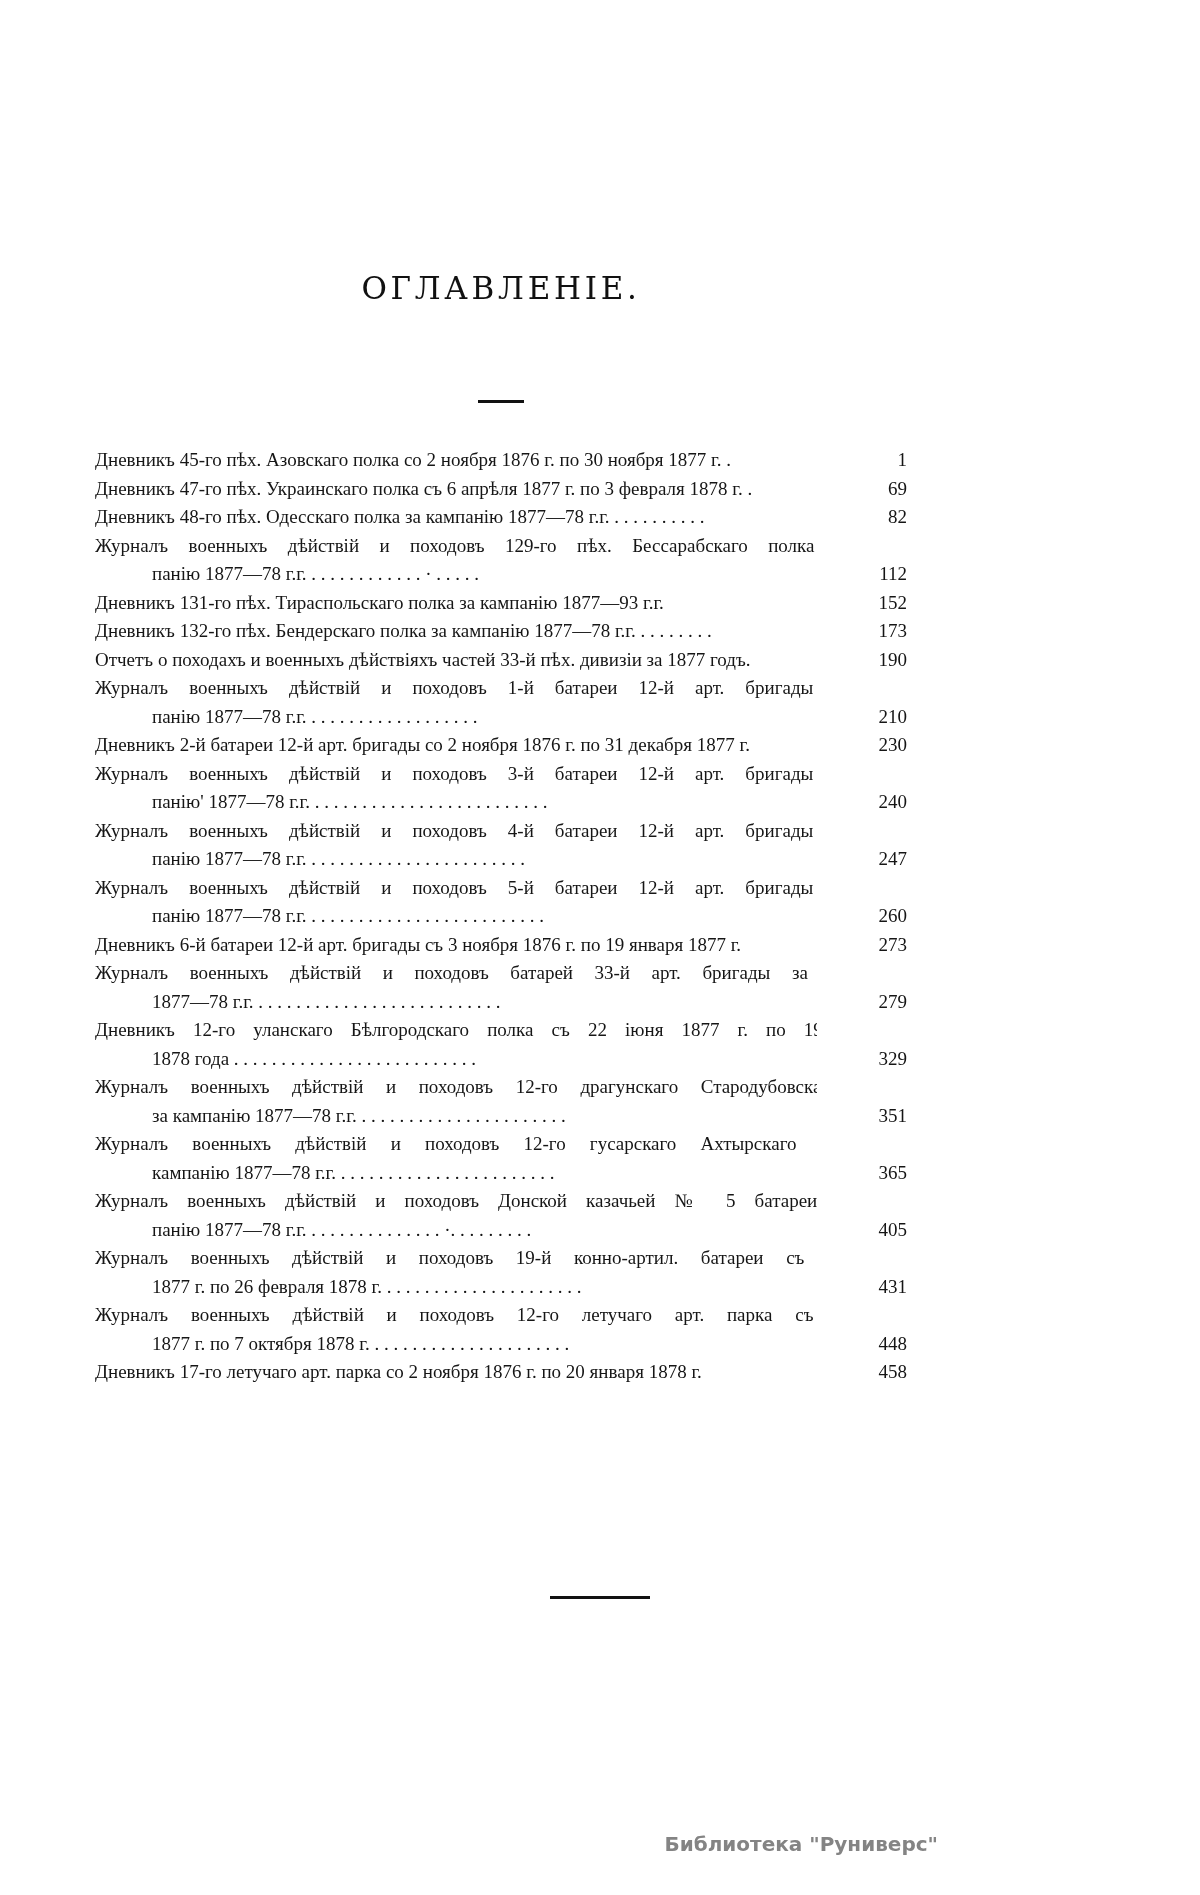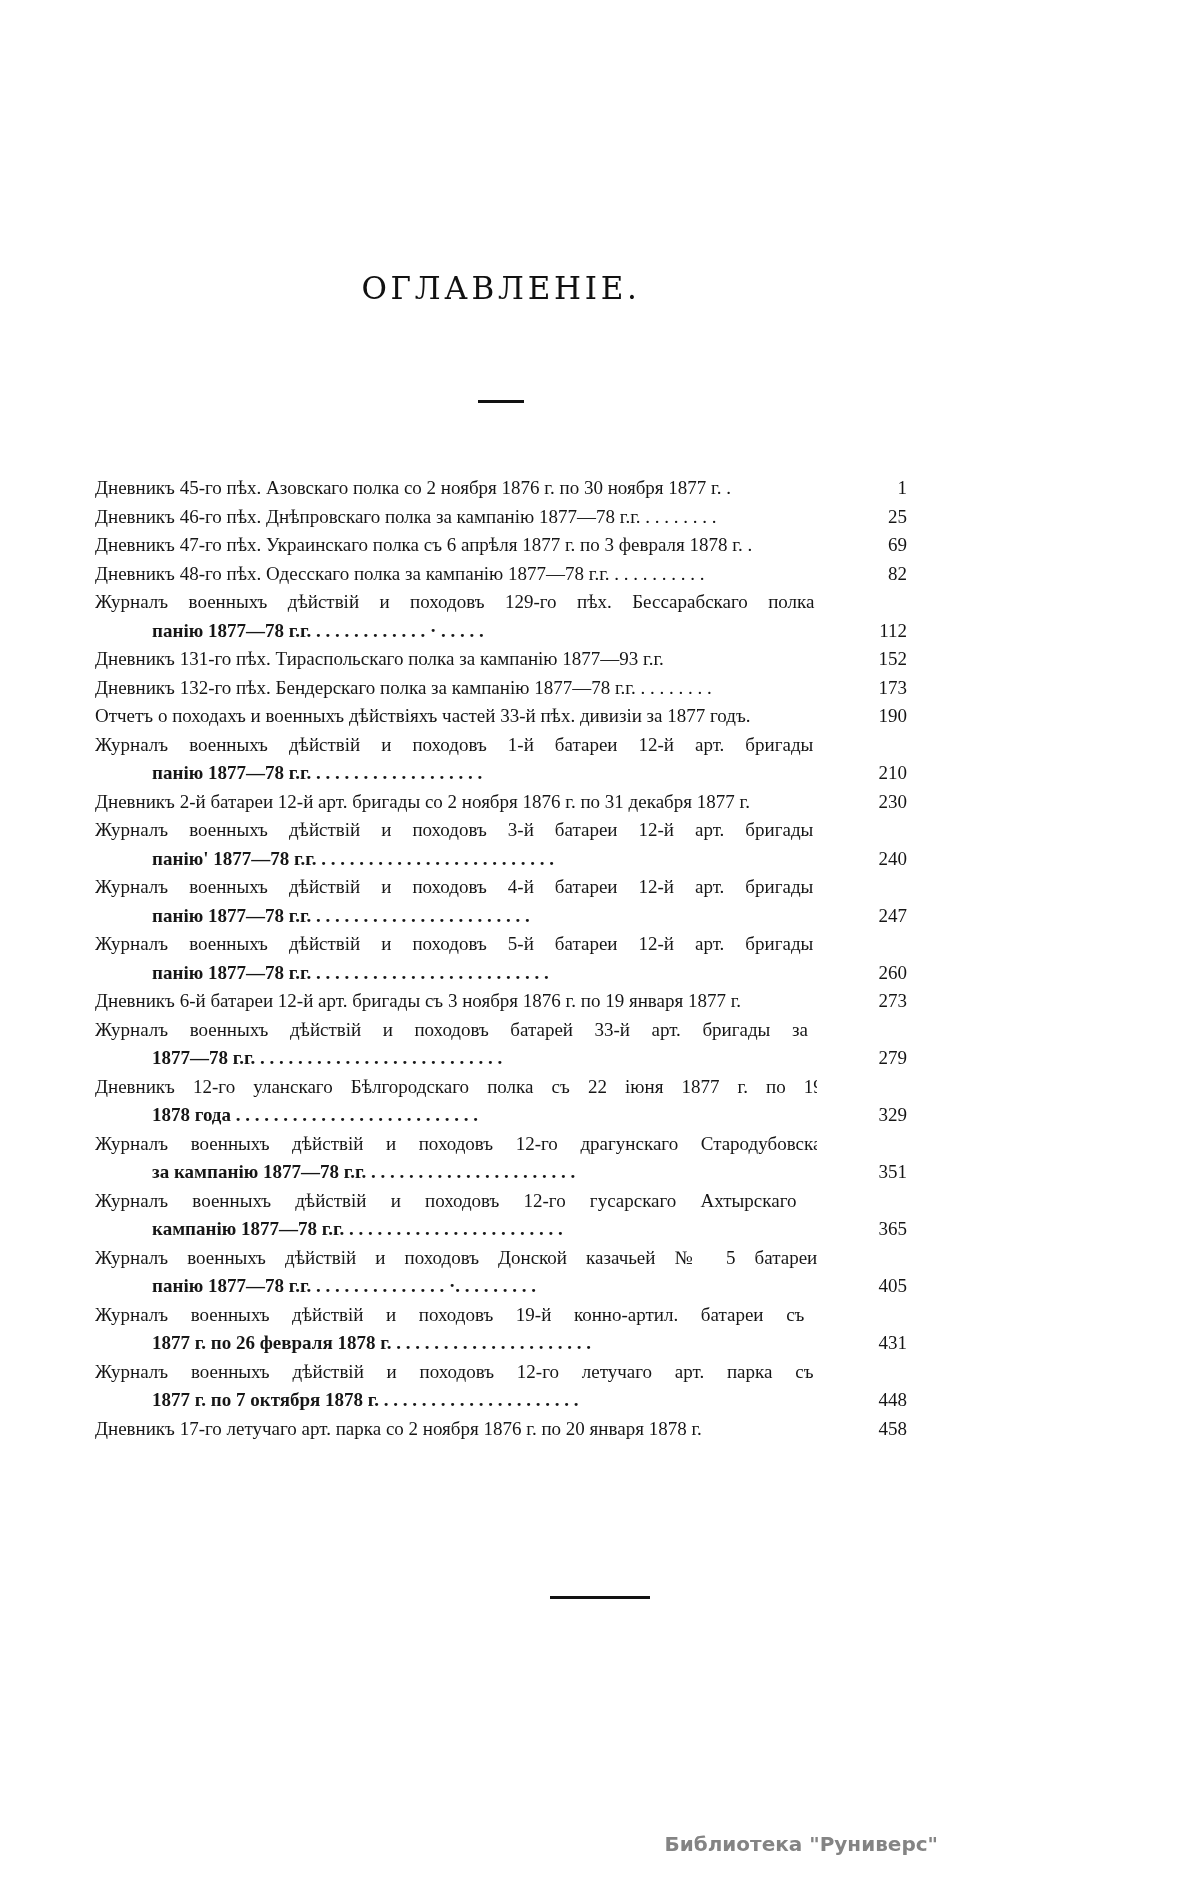--- a/index.html
+++ b/index.html
@@ -38,21 +38,20 @@
   }
   .toc {
     position: absolute;
     top: 446px;
     left: 95px;
     width: 812px;
     font-family: "Liberation Serif", "DejaVu Serif", serif;
     font-size: 19px;
     line-height: 28.5px;
     color: #161616;
-    margin-top: 28px;
   }
   .entry { width: 100%; }
   .line {
     display: flex;
     align-items: baseline;
     height: 28.5px;
   }
   .line .text {
     flex: 1 1 0;
     min-width: 0;
@@ -61,21 +60,20 @@
   }
   
   .line.wrapfirst .text {
     white-space: normal;
     text-align: justify;
     text-align-last: justify;
     height: 28.5px;
   }
   .line.cont .text {
     padding-left: 57px;
-    font-weight: bold;
   }
   .line .page {
     flex: 0 0 52px;
     text-align: right;
     white-space: nowrap;
   }
   .end-rule {
     position: absolute;
     top: 1596px;
     left: 550px;
@@ -105,26 +103,20 @@
 
   <div class="toc">
       <div class="entry">
         <div class="line">
           <span class="text">Дневникъ 45-го пѣх. Азовскаго полка со 2 ноября 1876 г. по 30 ноября 1877 г. .</span>
           <span class="page">1</span>
         </div>
       </div>
       <div class="entry">
         <div class="line">
-          <span class="text">Дневникъ 46-го пѣх. Днѣпровскаго полка за кампанію 1877—78 г.г. .  .  .  .  .  .  .  .</span>
-          <span class="page">25</span>
-        </div>
-      </div>
-      <div class="entry">
-        <div class="line">
           <span class="text">Дневникъ 47-го пѣх. Украинскаго полка съ 6 апрѣля 1877 г. по 3 февраля 1878 г. .</span>
           <span class="page">69</span>
         </div>
       </div>
       <div class="entry">
         <div class="line">
           <span class="text">Дневникъ 48-го пѣх. Одесскаго полка за кампанію 1877—78 г.г. .  .  .  .  .  .  .  .  .  .</span>
           <span class="page">82</span>
         </div>
       </div>

